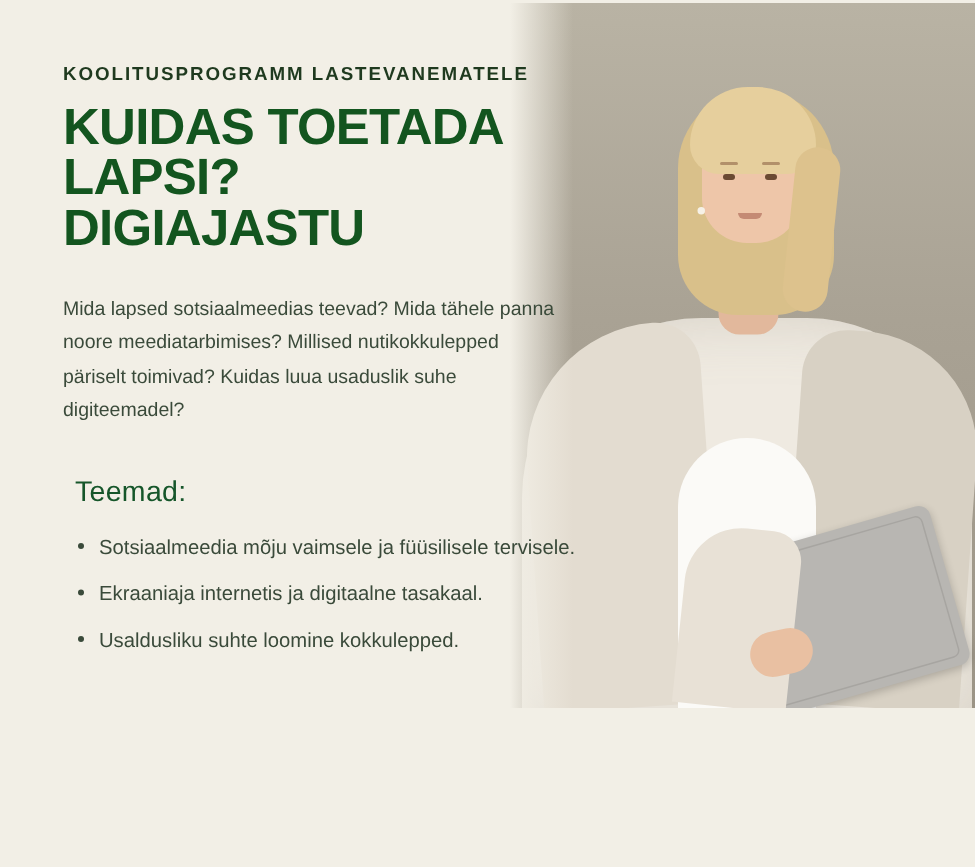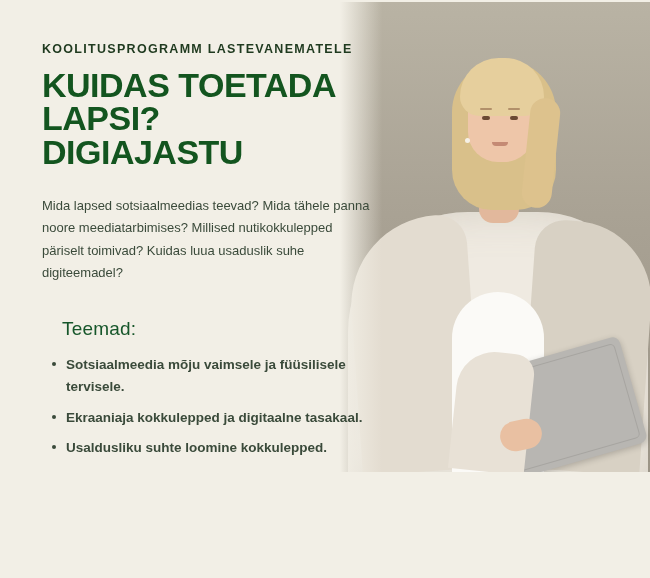--- a/index.html
+++ b/index.html
@@ -51,32 +51,31 @@
     display: block;
   }
   .intro {
     margin: 26px 0 0 0;
     width: 330px;
     font-size: 13px;
     line-height: 1.72;
     color: #3a4a3a;
   }
   .topics-title {
-    margin: 34px 0 0 20px;
+    margin: 34px 0 0 8px;
     font-size: 19px;
     color: #16562a;
     font-weight: normal;
     letter-spacing: 0.2px;
   }
   .topics {
     margin: 14px 17px 0 0;
     padding-left: 24px;
     width: 320px;
     list-style: none;
-    font-weight: bold;
   }
   .topics li {
     position: relative;
     font-size: 13.5px;
     line-height: 1.6;
     color: #3a4a3a;
     margin-bottom: 9px;
   }
   .topics li::before {
     content: "";
@@ -331,18 +330,18 @@
       <span>LAPSI?</span>
       <span>DIGIAJASTU</span>
     </h1>
 
     <p class="intro">Mida lapsed sotsiaalmeedias teevad? Mida tähele panna noore meediatarbimises? Millised nutikokkulepped päriselt toimivad? Kuidas luua usaduslik suhe digiteemadel?</p>
 
     <h2 class="topics-title">Teemad:</h2>
 
     <ul class="topics">
       <li>Sotsiaalmeedia mõju vaimsele ja füüsilisele tervisele.</li>
-      <li>Ekraaniaja kokkulepped ja digitaalne tasakaal.</li>
+      <li>Ekraaniaja internetis ja digitaalne tasakaal.</li>
       <li>Usaldusliku suhte loomine kokkulepped.</li>
     </ul>
   </div>
 
 </div>
 
 </body></html>

